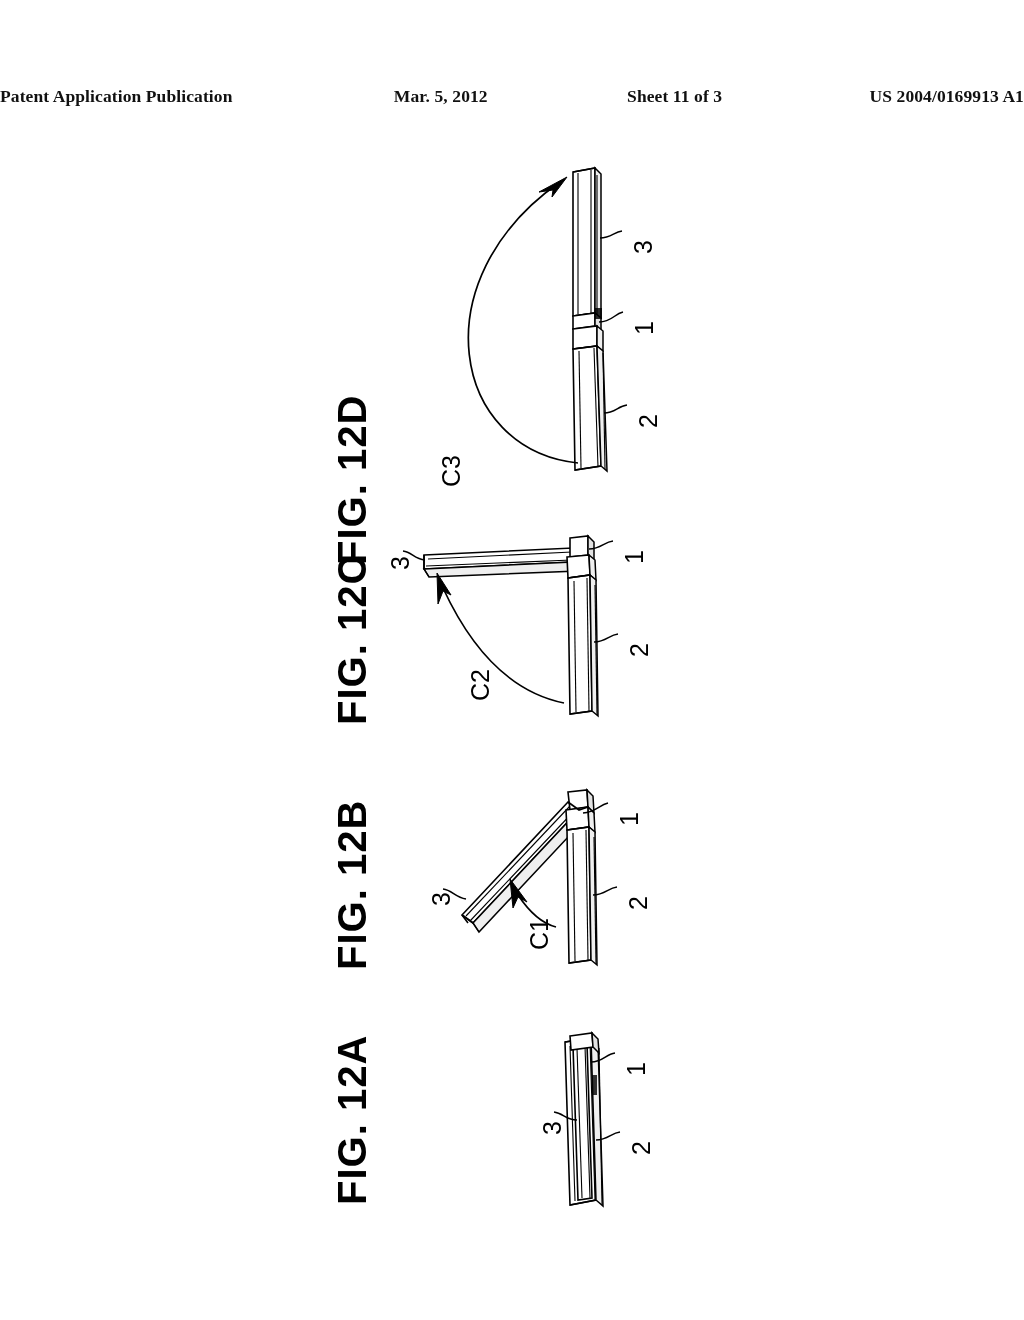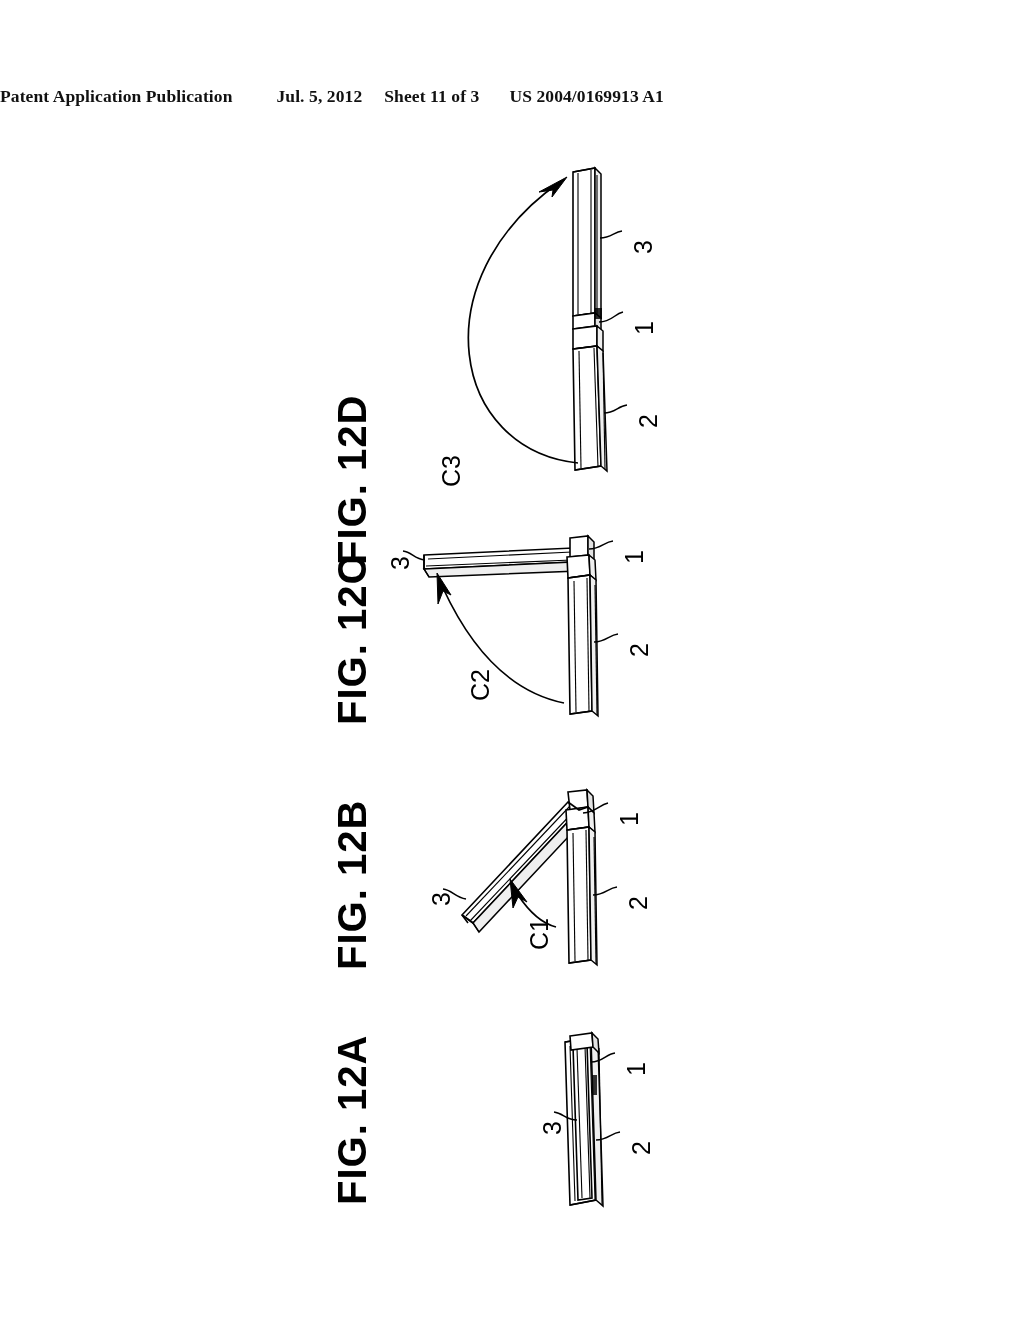--- a/index.html
+++ b/index.html
@@ -14,21 +14,21 @@
   #page{
     position:absolute;inset:0;
     background:#fff;
   }
 
   
   .hdr{
     position:absolute;
     top:86px;left:0;width:1024px;
     display:flex;
-    justify-content:flex-start;
+    justify-content:space-between;
     align-items:baseline;
     font-family:"Liberation Serif", serif;
     font-weight:700;
     font-size:17.5px;
     letter-spacing:0.1px;
     white-space:nowrap;
     color:#111;
   }
   .hdr .seg{ display:inline-block; }
   .hdr .gap-lg{ width:44px; display:inline-block; }
@@ -81,21 +81,21 @@
   .ahead{ fill:#000; stroke:#000; stroke-width:1; }
 </style>
 </head>
 <body>
 
 <div id="page">
 
   <div class="hdr">
     <span class="seg">Patent Application Publication</span>
     <span class="gap-lg"></span>
-    <span class="seg">Jul. 5, 2012</span>
+    <span class="seg">Mar. 5, 2012</span>
     <span class="gap-md"></span>
     <span class="seg">Sheet 11 of 3</span>
     <span class="gap-sm"></span>
     <span class="seg">US 2004/0169913 A1</span>
   </div>
 
   <div class="fig" style="left:0px;top:150px;width:1024px;height:340px;">
 
     <div class="figlabel" style="left:330px;top:415px;">FIG. 12D</div>
 

